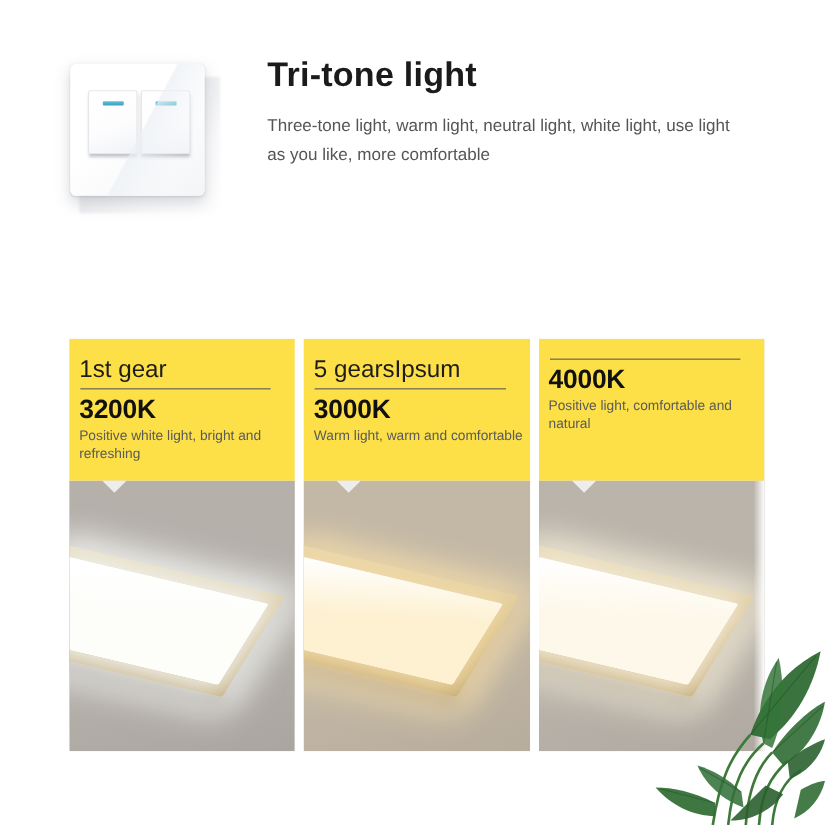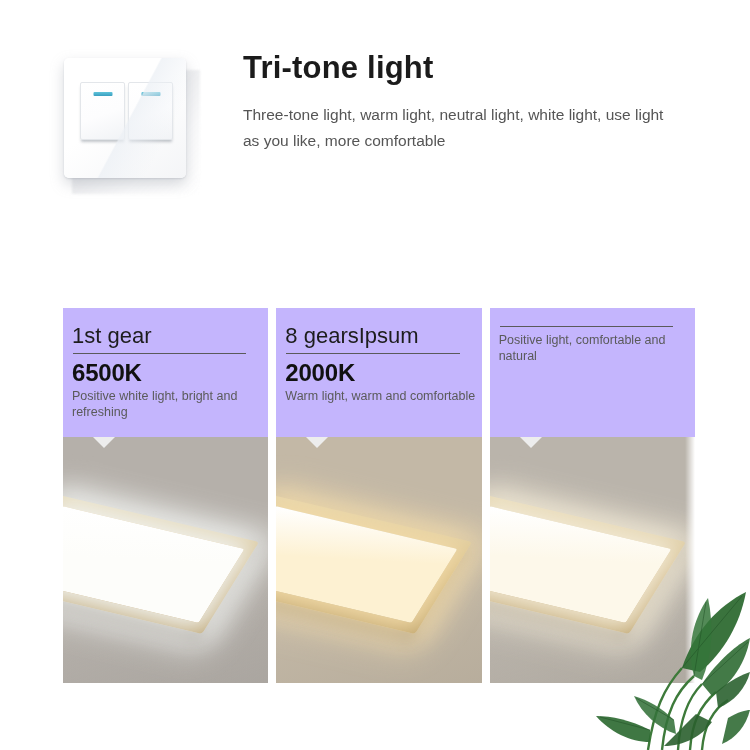--- a/index.html
+++ b/index.html
@@ -53,21 +53,21 @@
   .hero-sub {
     position:absolute; left:243px; top:102px; width:440px;
     font-size:15.5px; line-height:26px; color:#555555;
   }
 
   
   .panels { position:absolute; left:63px; top:308px; width:632px; height:375px; display:flex; gap:8px; }
   .panel { position:relative; flex:1 1 0; overflow:hidden; background:#ededed; }
 
   .panel-head {
-    position:relative; height:129px; background:#c4b5fd;
+    position:relative; height:129px; background:#fde047;
     padding:14px 4px 0 9px;
   }
   .gear { font-size:22px; color:#1d1d1d; line-height:27px; white-space:nowrap; }
   .rule { height:1px; background:#5a5a5a; margin:4px 18px 5px 1px; }
   .kelvin { font-size:24px; font-weight:700; color:#111111; line-height:27px; letter-spacing:-.2px; }
   .desc { font-size:12.5px; line-height:16px; color:#5a5a5a; margin-top:2px; }
   .notch {
     position:absolute; left:30px; bottom:-11px; width:0; height:0;
     border-left:11px solid transparent; border-right:11px solid transparent;
     border-top:11px solid #ededed; z-index:3;
@@ -130,63 +130,64 @@
   <h1 class="hero-title">Tri-tone light</h1>
   <p class="hero-sub">Three-tone light, warm light, neutral light, white light, use light as you like, more comfortable</p>
 </div>
 
 <div class="panels">
 
   <div class="panel">
     <div class="panel-head">
       <div class="gear">1st gear</div>
       <div class="rule"></div>
-      <div class="kelvin">6500K</div>
+      <div class="kelvin">3200K</div>
       <div class="desc">Positive white light, bright and refreshing</div>
       <div class="notch"></div>
     </div>
     <div class="photo">
       <div class="ceiling" style="background: linear-gradient(160deg, rgb(181, 176, 170) 0%, rgb(181, 176, 170) 55%, rgba(0, 0, 0, 0.06) 100%), rgb(181, 176, 170);"></div>
       <div class="lamp">
         <div class="body">
           <div class="glow" style="background: rgb(242, 244, 242);"></div>
           <div class="frame">
             <div class="frame-top" style="background: linear-gradient(176deg, rgb(226, 211, 171) 0%, rgb(201, 174, 120) 42%, rgb(182, 154, 97) 100%);"></div>
             <div class="diffuser" style="background: linear-gradient(170deg, rgb(255, 255, 255) 0%, rgb(253, 253, 250) 45%, rgb(253, 253, 250) 100%); box-shadow: rgb(242, 244, 242) 0px 0px 26px 10px;"></div>
           </div>
         </div>
       </div>
     </div>
   </div>
 
   <div class="panel">
     <div class="panel-head">
-      <div class="gear">8 gearsIpsum</div>
+      <div class="gear">5 gearsIpsum</div>
       <div class="rule"></div>
-      <div class="kelvin">2000K</div>
+      <div class="kelvin">3000K</div>
       <div class="desc">Warm light, warm and comfortable</div>
       <div class="notch"></div>
     </div>
     <div class="photo">
       <div class="ceiling" style="background: linear-gradient(160deg, rgb(195, 184, 166) 0%, rgb(195, 184, 166) 55%, rgba(0, 0, 0, 0.06) 100%), rgb(195, 184, 166);"></div>
       <div class="lamp">
         <div class="body">
           <div class="glow" style="background: rgb(243, 220, 171);"></div>
           <div class="frame">
             <div class="frame-top" style="background: linear-gradient(176deg, rgb(226, 211, 171) 0%, rgb(207, 180, 121) 42%, rgb(182, 154, 97) 100%);"></div>
             <div class="diffuser" style="background: linear-gradient(170deg, rgb(255, 255, 255) 0%, rgb(253, 241, 210) 45%, rgb(253, 241, 210) 100%); box-shadow: rgb(243, 220, 171) 0px 0px 26px 10px;"></div>
           </div>
         </div>
       </div>
     </div>
   </div>
 
   <div class="panel">
     <div class="panel-head">
       <div class="rule"></div>
+      <div class="kelvin">4000K</div>
       <div class="desc">Positive light, comfortable and natural</div>
       <div class="notch"></div>
     </div>
     <div class="photo">
       <div class="ceiling" style="background: linear-gradient(160deg, rgb(186, 180, 171) 0%, rgb(186, 180, 171) 55%, rgba(0, 0, 0, 0.06) 100%), rgb(186, 180, 171);"></div>
       <div class="lamp">
         <div class="body">
           <div class="glow" style="background: rgb(244, 236, 216);"></div>
           <div class="frame">
             <div class="frame-top" style="background: linear-gradient(176deg, rgb(226, 211, 171) 0%, rgb(203, 176, 124) 42%, rgb(182, 154, 97) 100%);"></div>

